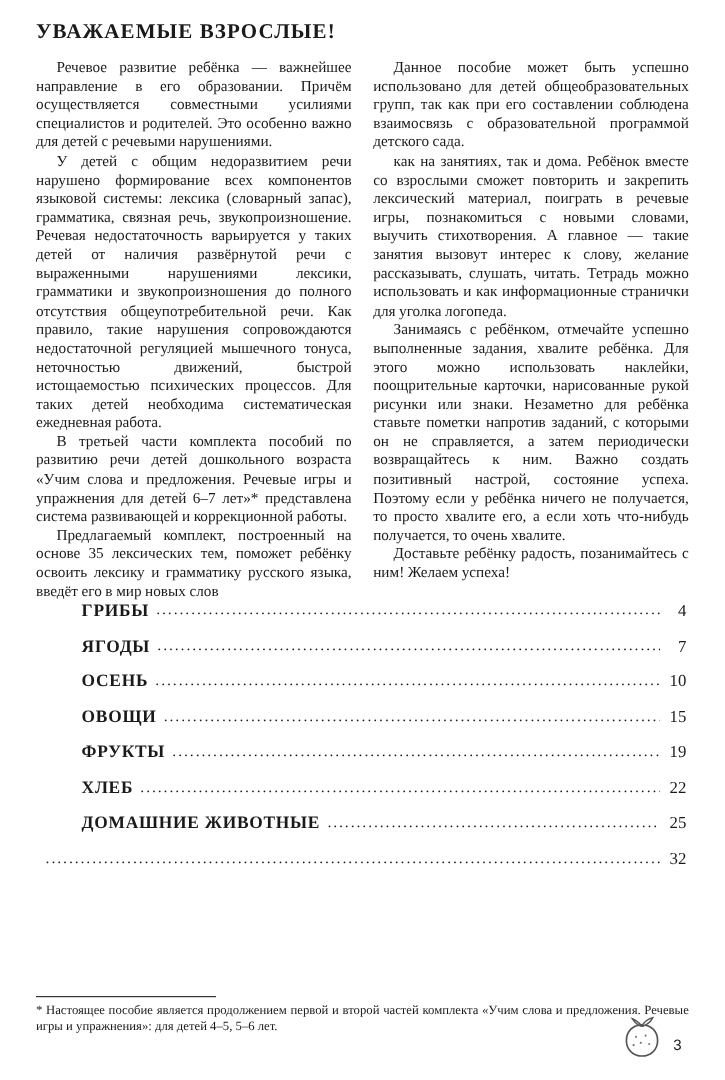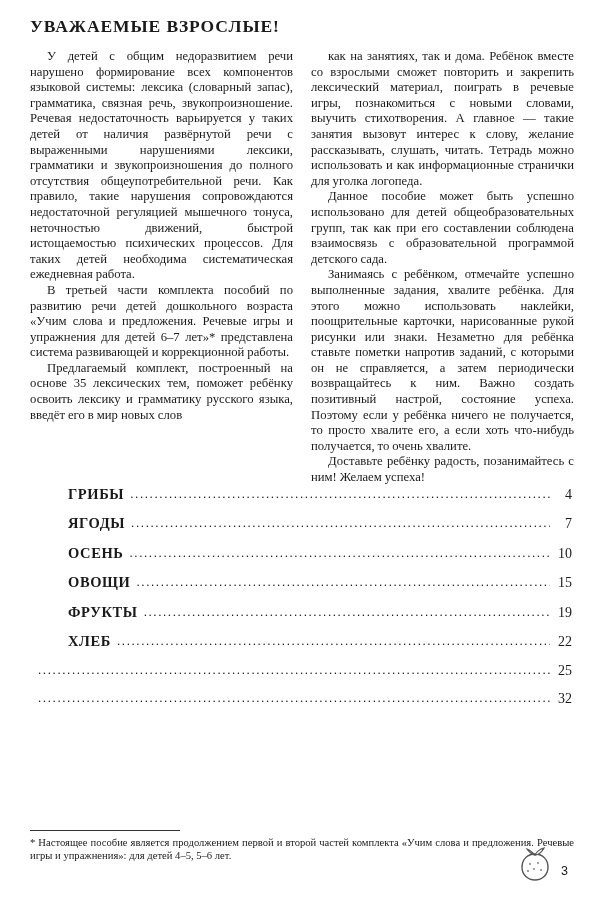--- a/index.html
+++ b/index.html
@@ -135,27 +135,28 @@
 </style>
 </head>
 <body>
 
 <div class="page">
 
   <div class="page-title">УВАЖАЕМЫЕ ВЗРОСЛЫЕ!</div>
 
   <div class="columns">
     <div class="col">
+      <p>Речевое развитие ребёнка — важнейшее направление в его образовании. Причём осуществляется совместными усилиями специалистов и родителей. Это особенно важно для детей с речевыми нарушениями.</p>
       <p>У детей с общим недоразвитием речи нарушено формирование всех компонентов языковой системы: лексика (словарный запас), грамматика, связная речь, звукопроизношение. Речевая недостаточность варьируется у таких детей от наличия развёрнутой речи с выраженными нарушениями лексики, грамматики и звукопроизношения до полного отсутствия общеупотребительной речи. Как правило, такие нарушения сопровождаются недостаточной регуляцией мышечного тонуса, неточностью движений, быстрой истощаемостью психических процессов. Для таких детей необходима систематическая ежедневная работа.</p>
       <p>В третьей части комплекта пособий по развитию речи детей дошкольного возраста «Учим слова и предложения. Речевые игры и упражнения для детей 6–7 лет»* представлена система развивающей и коррекционной работы.</p>
       <p>Предлагаемый комплект, построенный на основе 35 лексических тем, поможет ребёнку освоить лексику и грамматику русского языка, введёт его в мир новых слов</p>
     </div>
     <div class="col">
+      <p>Данное пособие может быть успешно использовано для детей общеобразовательных групп, так как при его составлении соблюдена взаимосвязь с образовательной программой детского сада.</p>
       <p>как на занятиях, так и дома. Ребёнок вместе со взрослыми сможет повторить и закрепить лексический материал, поиграть в речевые игры, познакомиться с новыми словами, выучить стихотворения. А главное — такие занятия вызовут интерес к слову, желание рассказывать, слушать, читать. Тетрадь можно использовать и как информационные странички для уголка логопеда.</p>
-      <p>Данное пособие может быть успешно использовано для детей общеобразовательных групп, так как при его составлении соблюдена взаимосвязь с образовательной программой детского сада.</p>
       <p>Занимаясь с ребёнком, отмечайте успешно выполненные задания, хвалите ребёнка. Для этого можно использовать наклейки, поощрительные карточки, нарисованные рукой рисунки или знаки. Незаметно для ребёнка ставьте пометки напротив заданий, с которыми он не справляется, а затем периодически возвращайтесь к ним. Важно создать позитивный настрой, состояние успеха. Поэтому если у ребёнка ничего не получается, то просто хвалите его, а если хоть что-нибудь получается, то очень хвалите.</p>
       <p>Доставьте ребёнку радость, позанимайтесь с ним! Желаем успеха!</p>
     </div>
   </div>
 
 
   <div class="toc">
 
     <div class="toc-row">
       <span class="toc-label">ГРИБЫ</span>
@@ -187,20 +188,21 @@
       <span class="toc-page">19</span>
     </div>
 
     <div class="toc-row">
       <span class="toc-label">ХЛЕБ</span>
       <span class="toc-dots">........................................................................................................................</span>
       <span class="toc-page">22</span>
     </div>
 
     <div class="toc-row">
+      <span class="toc-label">ДОМАШНИЕ ЖИВОТНЫЕ</span>
       <span class="toc-dots">........................................................................................................................</span>
       <span class="toc-page">25</span>
     </div>
 
     <div class="toc-row">
       <span class="toc-dots">........................................................................................................................</span>
       <span class="toc-page">32</span>
     </div>
 
   </div>

